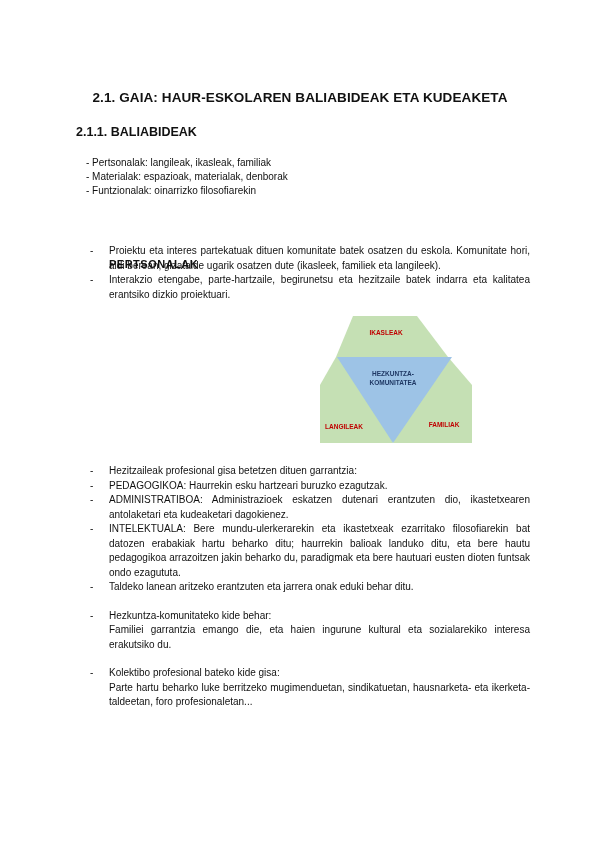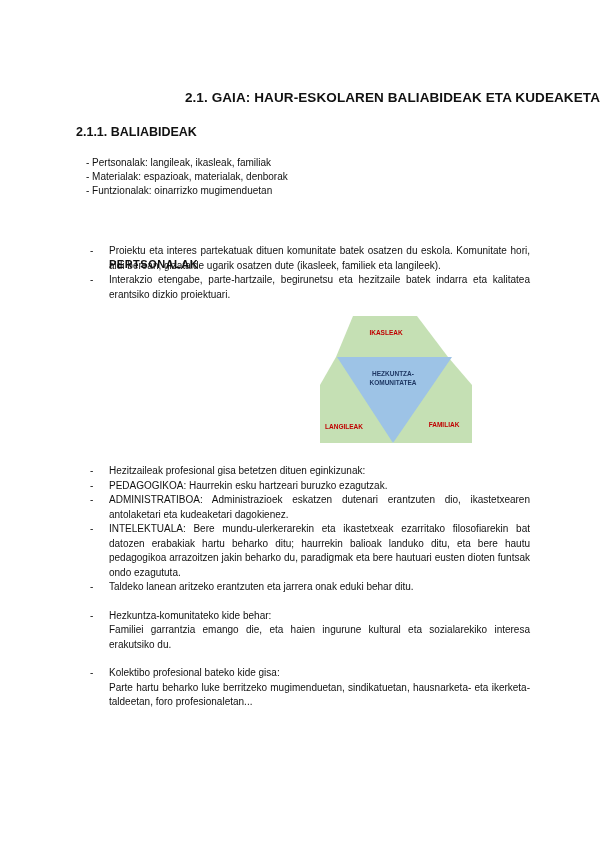--- a/index.html
+++ b/index.html
@@ -1,18 +1,18 @@
 <!DOCTYPE html>
 <html><head>
 <meta charset="utf-8">
 <style>
   html, body { margin: 0; padding: 0; background: #ffffff; }
   body { width: 600px; height: 848px; position: relative; overflow: hidden;
          font-family: "Liberation Sans", sans-serif; color: #111; }
-  .title { position: absolute; left: 0; width: 600px; top: 90px; text-align: right;
+  .title { position: absolute; left: 0; width: 600px; top: 90px; text-align: center;
            font-size: 13.5px; font-weight: bold; letter-spacing: 0.1px; }
   .h2 { position: absolute; left: 76px; top: 125px; font-size: 12.5px; font-weight: bold; }
   .sum { position: absolute; left: 86px; top: 156px; font-size: 10px; line-height: 14px; }
   .sum div { white-space: nowrap; }
   .h3 { position: absolute; left: 109px; top: 214px; font-size: 11px; font-weight: bold; letter-spacing: 0.5px; margin-top: 44px; }
   .list { position: absolute; left: 86px; width: 444px; font-size: 10px; line-height: 14.5px; }
   .item { position: relative; padding-left: 23px; text-align: justify; }
   .item .dash { position: absolute; left: 4px; top: 0; }
   .item.gap { margin-top: 14px; }
   .diagram { position: absolute; left: 316px; top: 312px; width: 160px; height: 134px; }
@@ -21,21 +21,21 @@
 </style>
 </head>
 <body>
 
 <div class="title">2.1. GAIA: HAUR-ESKOLAREN BALIABIDEAK ETA KUDEAKETA</div>
 <div class="h2">2.1.1. BALIABIDEAK</div>
 
 <div class="sum">
   <div>- Pertsonalak: langileak, ikasleak, familiak</div>
   <div>- Materialak: espazioak, materialak, denborak</div>
-  <div>- Funtzionalak: oinarrizko mugimenduetan</div>
+  <div>- Funtzionalak: oinarrizko filosofiarekin</div>
 </div>
 
 <div class="h3">PERTSONALAK</div>
 
 <div class="list" style="top:244px;">
   <div class="item">
     <span class="dash">-</span>
     <span>Proiektu eta interes partekatuak dituen komunitate batek osatzen du eskola. Komunitate hori, aldi berean, gizatalde ugarik osatzen dute (ikasleek, familiek eta langileek).</span>
   </div>
   <div class="item">
@@ -54,21 +54,21 @@
     <text class="lbl" x="77" y="64" text-anchor="middle" fill="#1f3864">HEZKUNTZA-</text>
     <text class="lbl" x="77" y="73" text-anchor="middle" fill="#1f3864">KOMUNITATEA</text>
     <text class="lbl" x="28" y="117" text-anchor="middle" fill="#c00000">LANGILEAK</text>
     <text class="lbl" x="128" y="115" text-anchor="middle" fill="#c00000">FAMILIAK</text>
   </svg>
 </div>
 
 <div class="list" style="top:464px;">
   <div class="item">
     <span class="dash">-</span>
-    <span>Hezitzaileak profesional gisa betetzen dituen eginkizunak:</span>
+    <span>Hezitzaileak profesional gisa betetzen dituen garrantzia:</span>
   </div>
   <div class="item">
     <span class="dash">-</span>
     <span>PEDAGOGIKOA: Haurrekin esku hartzeari buruzko ezagutzak.</span>
   </div>
   <div class="item">
     <span class="dash">-</span>
     <span>ADMINISTRATIBOA: Administrazioek eskatzen dutenari erantzuten dio, ikastetxearen antolaketari eta kudeaketari dagokienez.</span>
   </div>
   <div class="item">

